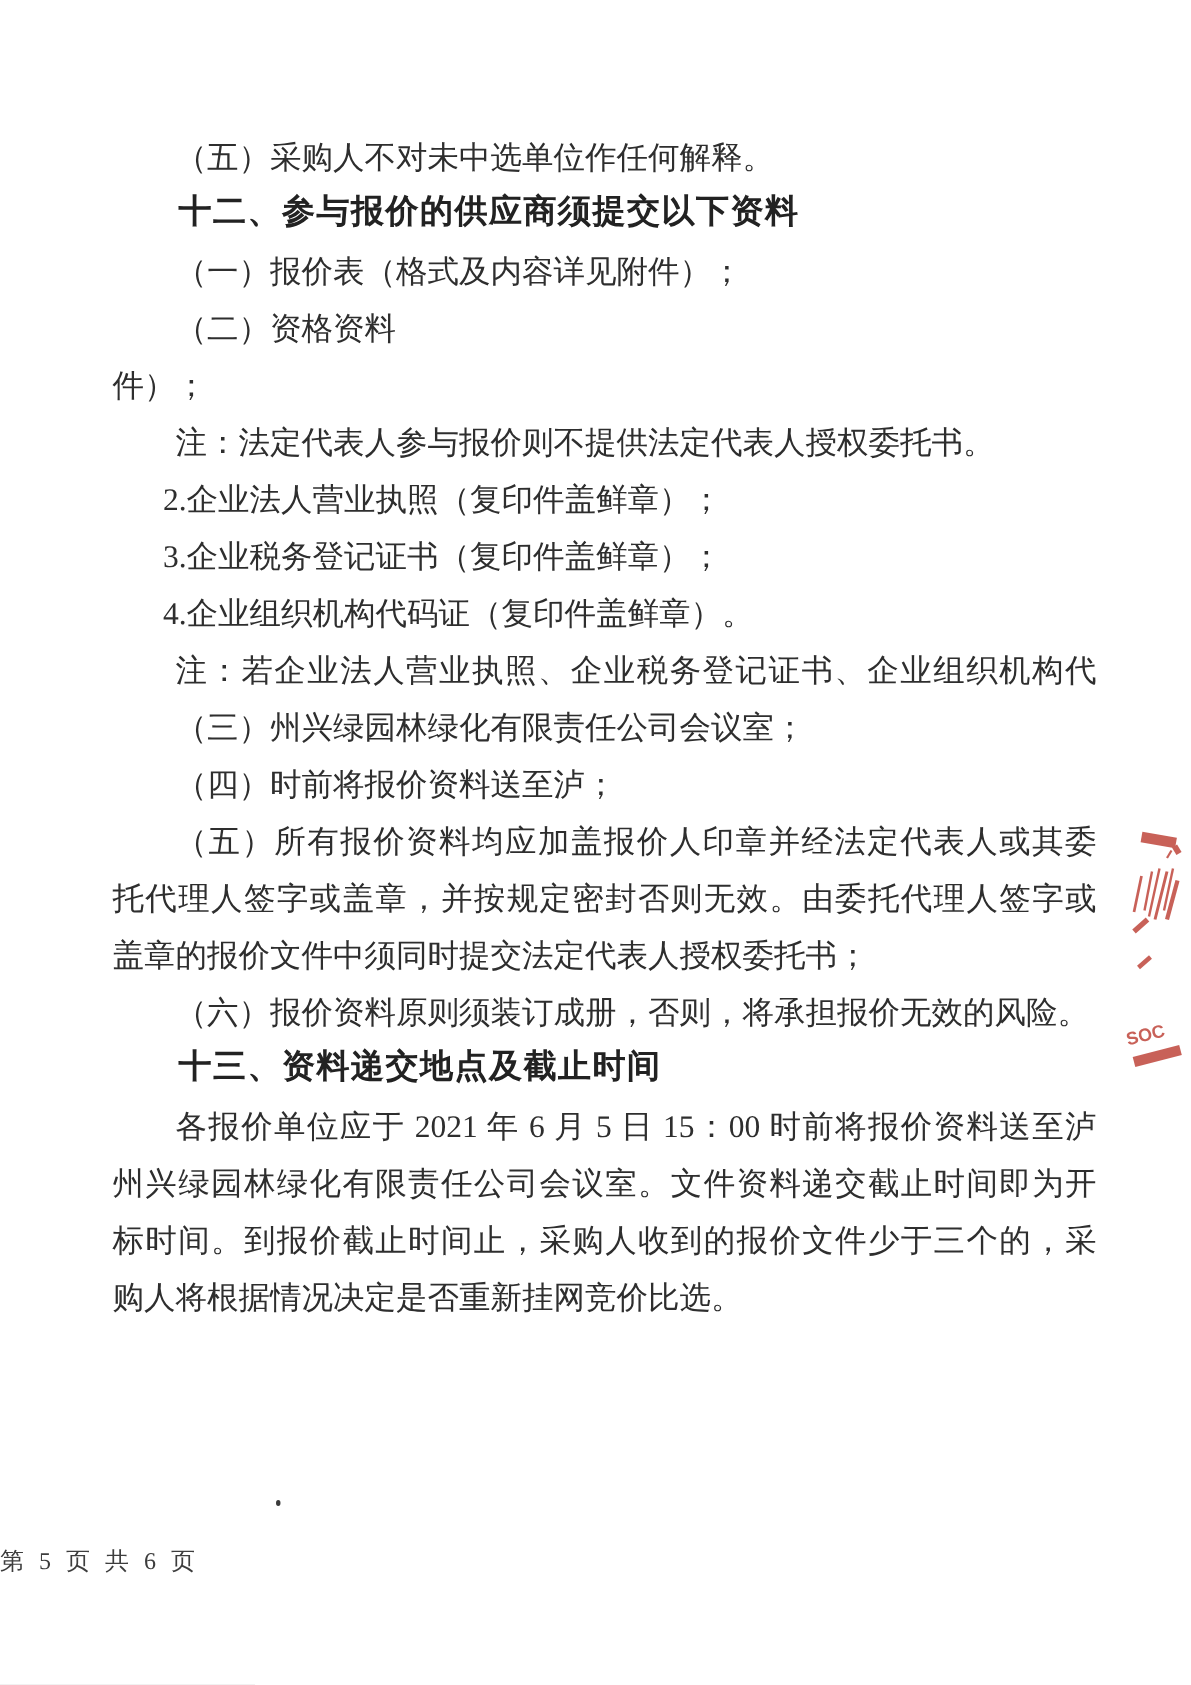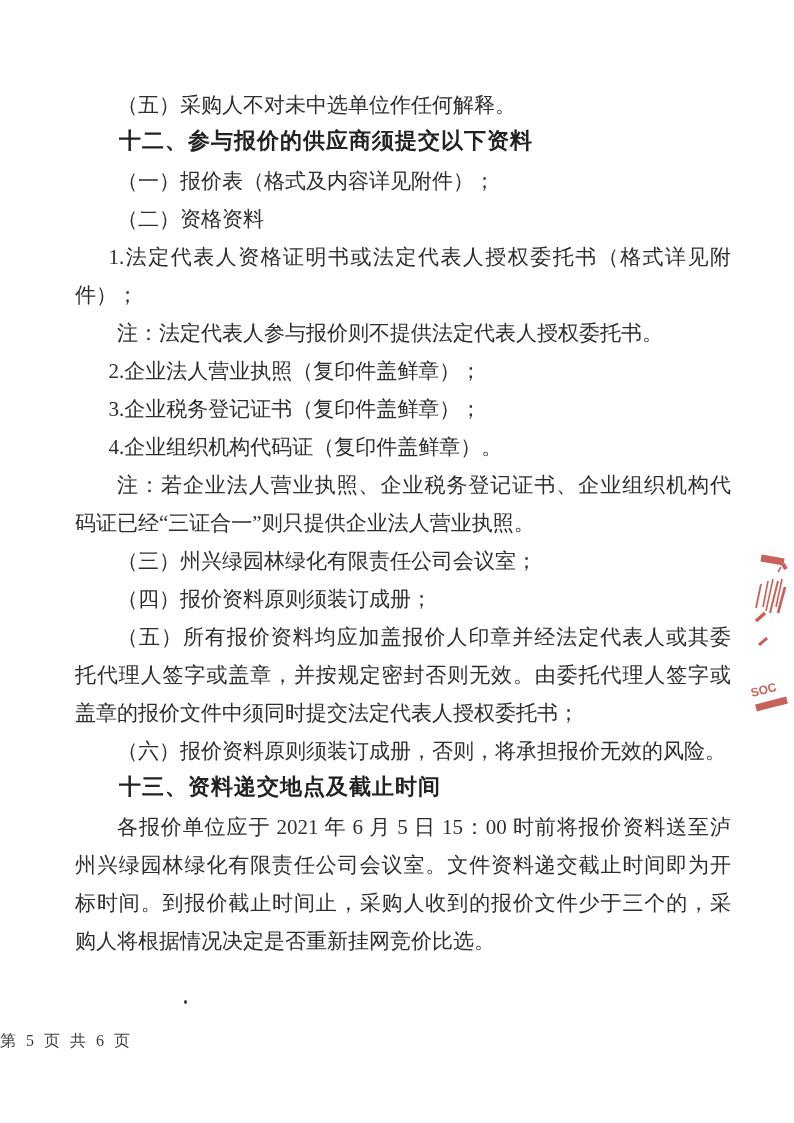--- a/index.html
+++ b/index.html
@@ -90,44 +90,42 @@
       <div class="para heading">
         <div class="line first indent-2">十二、参与报价的供应商须提交以下资料</div>
       </div>
       <div class="para body">
         <div class="line first indent-2">（一）报价表（格式及内容详见附件）；</div>
       </div>
       <div class="para body">
         <div class="line first indent-2">（二）资格资料</div>
       </div>
       <div class="para numbered">
-        <div class="line first indent-num fill">1.法定代表人资格证明书或法定代表人授权委托书（格式详见附</div>
         <div class="line">件）；</div>
       </div>
       <div class="para body">
         <div class="line first indent-2">注：法定代表人参与报价则不提供法定代表人授权委托书。</div>
       </div>
       <div class="para numbered">
         <div class="line first indent-num">2.企业法人营业执照（复印件盖鲜章）；</div>
       </div>
       <div class="para numbered">
         <div class="line first indent-num">3.企业税务登记证书（复印件盖鲜章）；</div>
       </div>
       <div class="para numbered">
         <div class="line first indent-num">4.企业组织机构代码证（复印件盖鲜章）。</div>
       </div>
       <div class="para body">
         <div class="line first indent-2 fill">注：若企业法人营业执照、企业税务登记证书、企业组织机构代</div>
-        <div class="line">码证已经“三证合一”则只提供企业法人营业执照。</div>
       </div>
       <div class="para body">
         <div class="line first indent-2">（三）州兴绿园林绿化有限责任公司会议室；</div>
       </div>
       <div class="para body">
-        <div class="line first indent-2">（四）报价资料原则须装订成册；</div>
+        <div class="line first indent-2">（四）时前将报价资料送至泸；</div>
       </div>
       <div class="para body">
         <div class="line first indent-2 fill">（五）所有报价资料均应加盖报价人印章并经法定代表人或其委</div>
         <div class="line fill">托代理人签字或盖章，并按规定密封否则无效。由委托代理人签字或</div>
         <div class="line">盖章的报价文件中须同时提交法定代表人授权委托书；</div>
       </div>
       <div class="para body">
         <div class="line first indent-2">（六）报价资料原则须装订成册，否则，将承担报价无效的风险。</div>
       </div>
       <div class="para heading">

